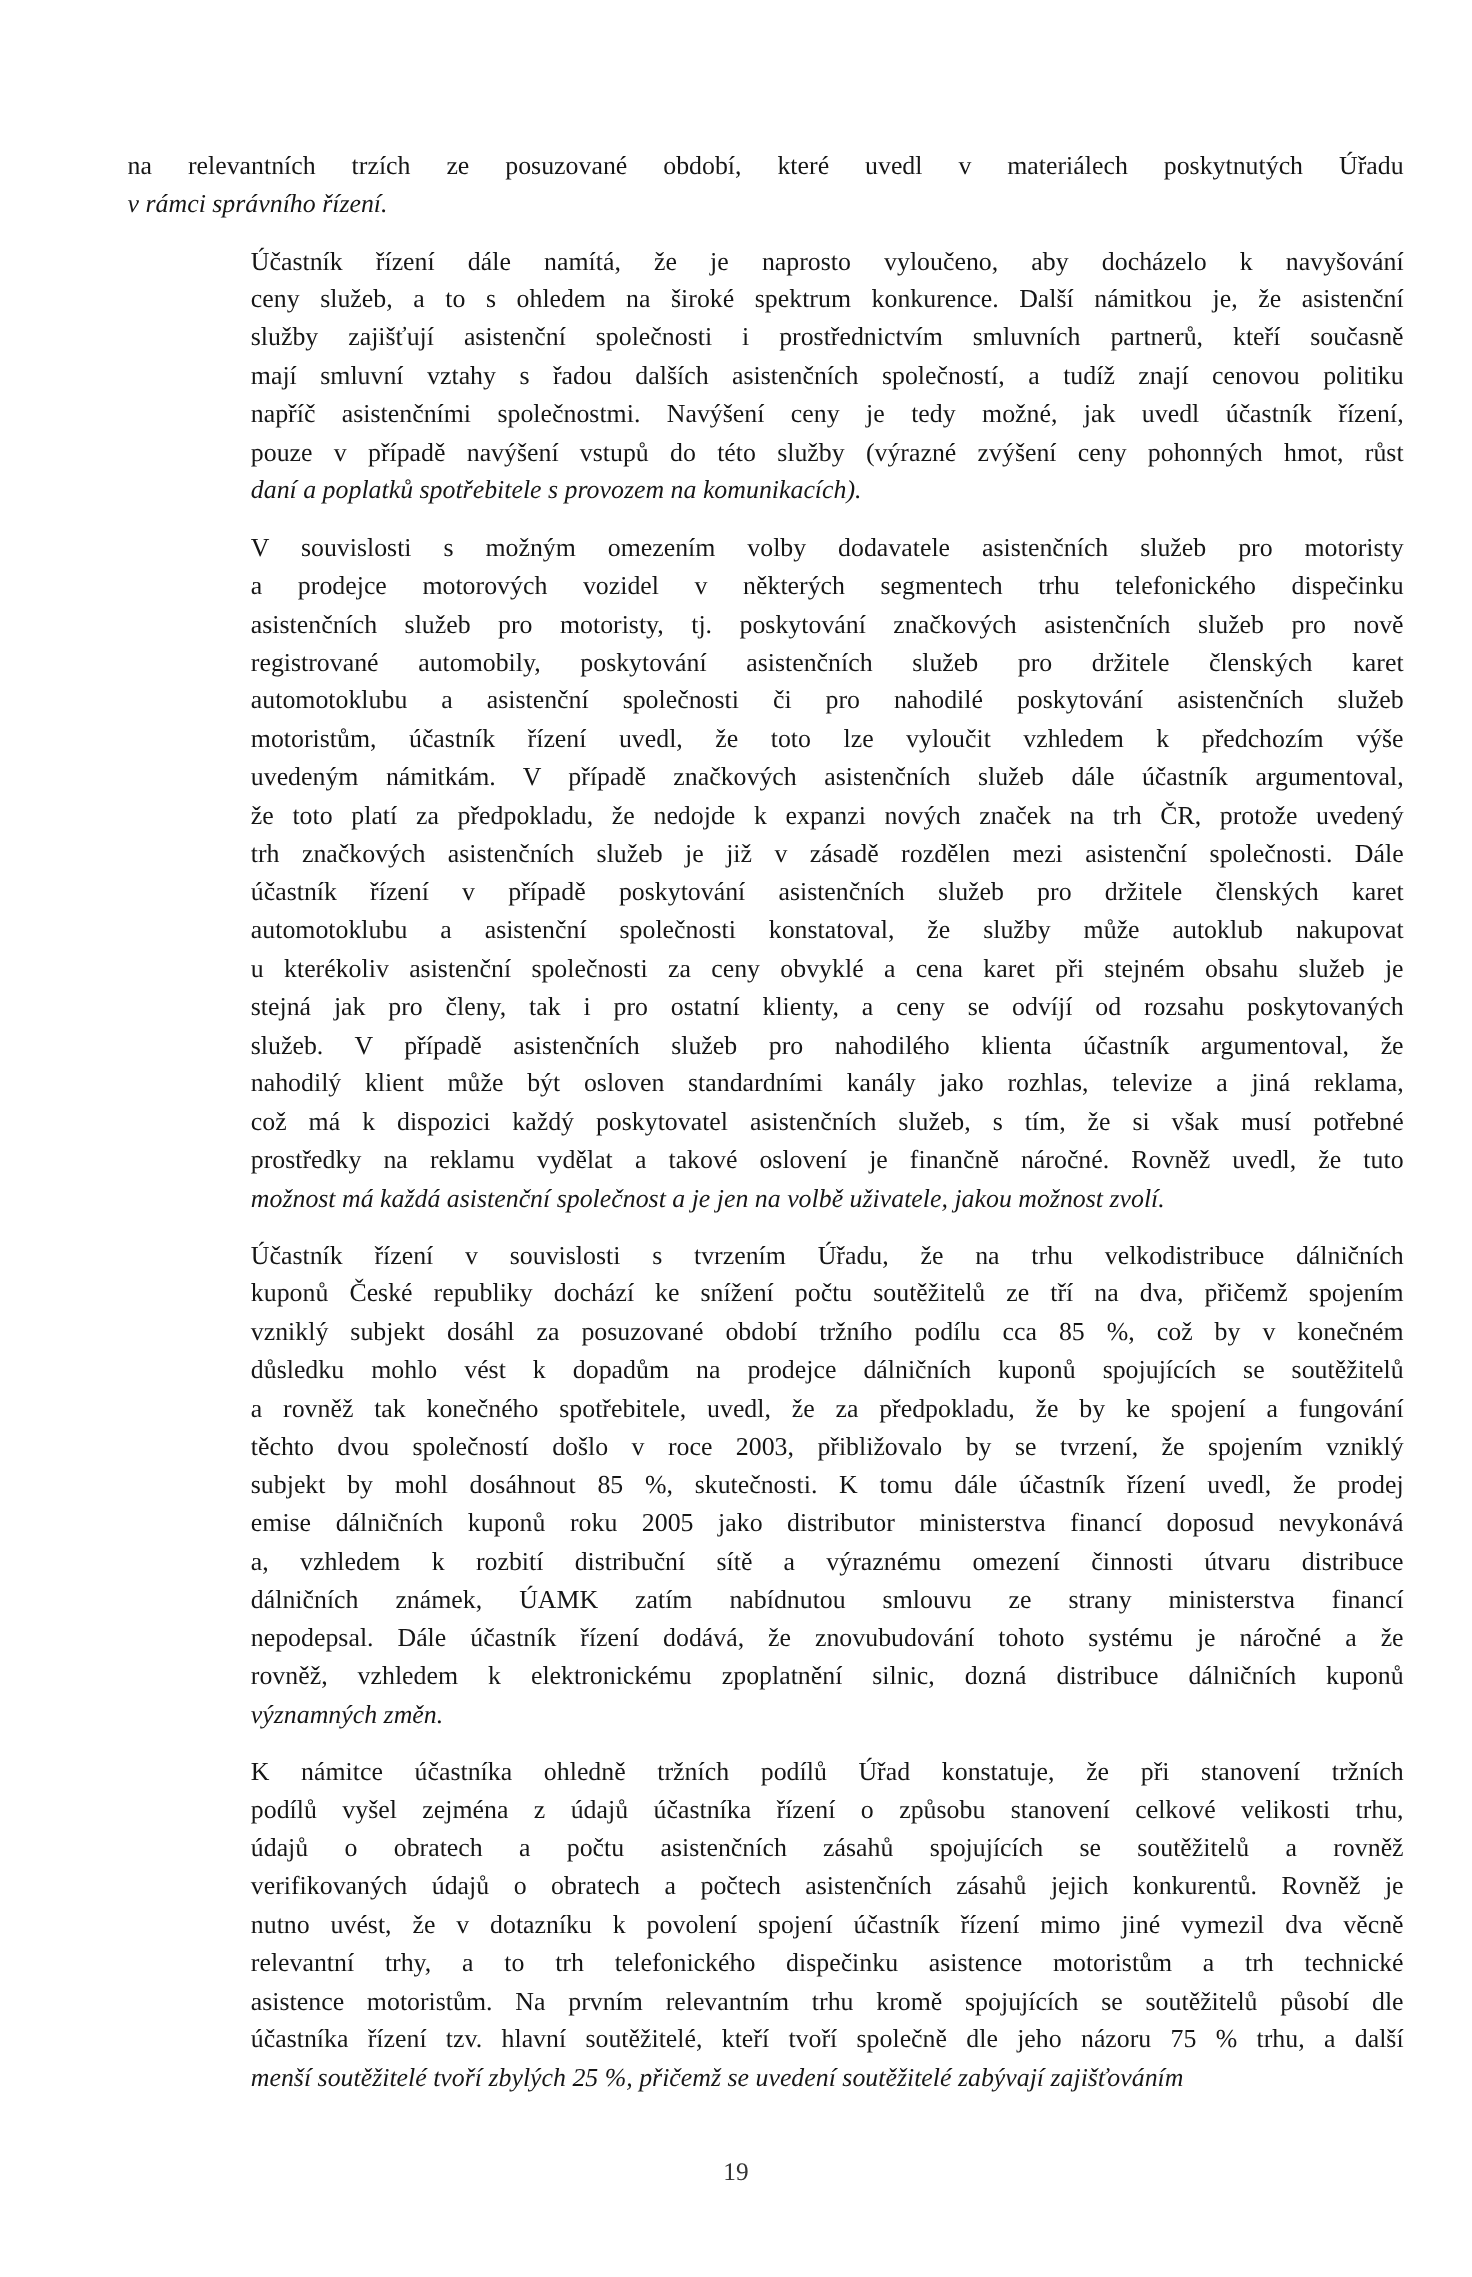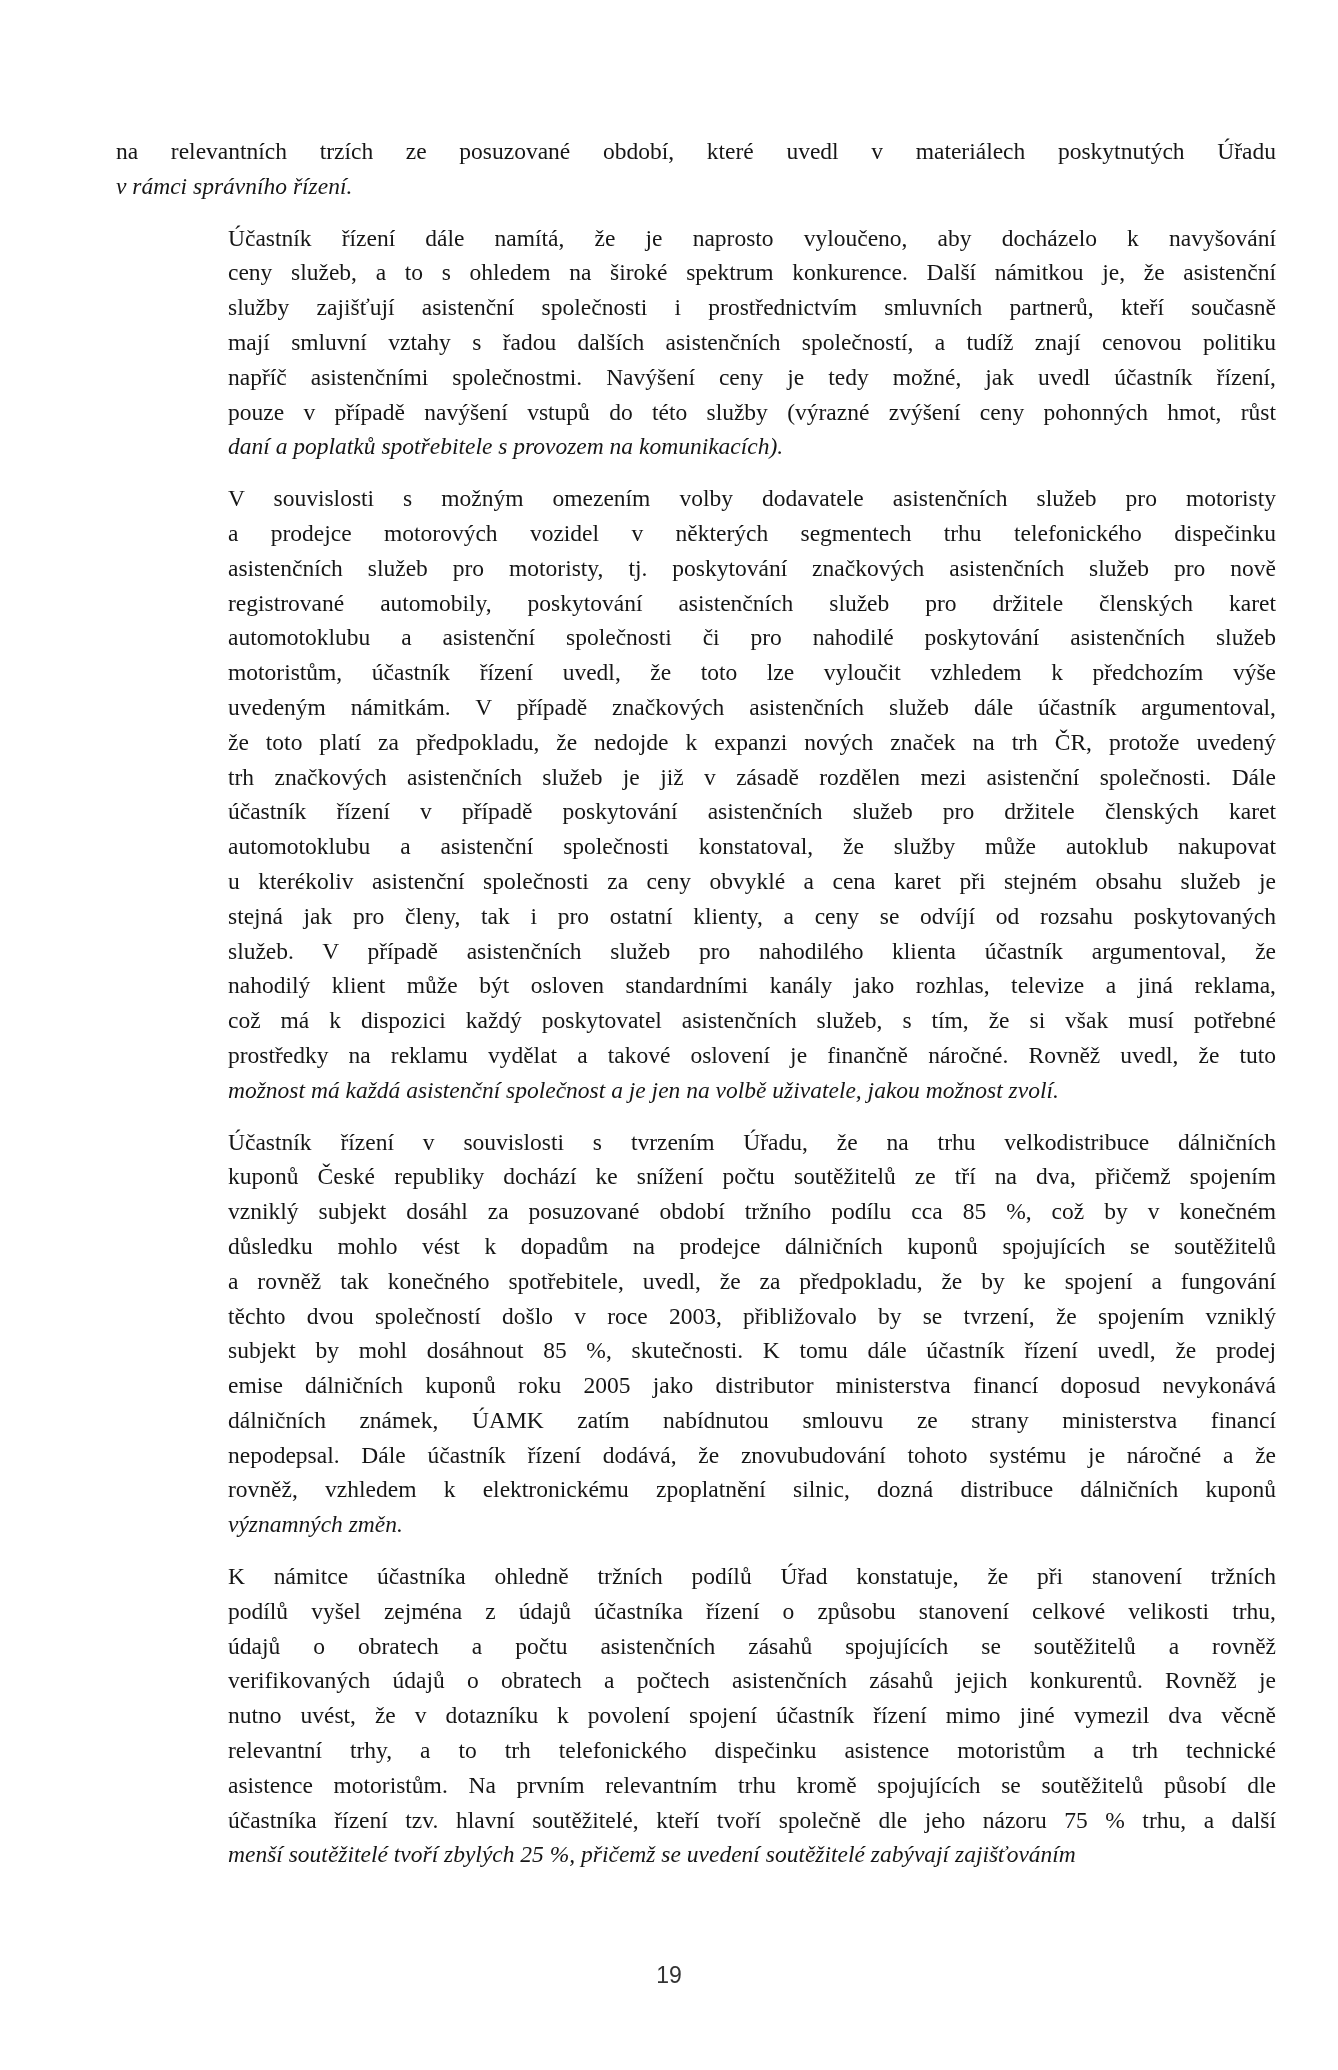--- a/index.html
+++ b/index.html
@@ -9,21 +9,21 @@
     font-family: "Liberation Serif", "DejaVu Serif", serif;
     font-size: 23.5px; line-height: 34.8px; color: #161616;
     text-align: justify;
   }
   .page p { margin: 16px; }
   .page p.indent { text-indent: 112px; margin-top: 17px; }
   .line { display: block; text-align: justify; text-align-last: justify; white-space: nowrap; }
   .line.last { text-align-last: left; font-style: italic; }
   .pagenum {
     position: absolute; left: 0; width: 1338px; top: 1962px;
-    text-align: center; font-family: Liberation Sans, sans-serif;
+    text-align: center; font-family: Liberation Serif, serif;
     font-size: 23px; color: #333;
   }
 </style>
 </head>
 <body>
 
 <div class="page" id="page">
     <p>
       <span class="line">na relevantních trzích ze posuzované období, které uvedl v materiálech poskytnutých Úřadu</span>
       <span class="line last">v rámci správního řízení.</span>
@@ -59,20 +59,21 @@
     </p>
     <p class="indent">
       <span class="line">Účastník řízení v souvislosti s tvrzením Úřadu, že na trhu velkodistribuce dálničních</span>
       <span class="line">kuponů České republiky dochází ke snížení počtu soutěžitelů ze tří na dva, přičemž spojením</span>
       <span class="line">vzniklý subjekt dosáhl za posuzované období tržního podílu cca 85 %, což by v konečném</span>
       <span class="line">důsledku mohlo vést k dopadům na prodejce dálničních kuponů spojujících se soutěžitelů</span>
       <span class="line">a rovněž tak konečného spotřebitele, uvedl, že za předpokladu, že by ke spojení a fungování</span>
       <span class="line">těchto dvou společností došlo v roce 2003, přibližovalo by se tvrzení, že spojením vzniklý</span>
       <span class="line">subjekt by mohl dosáhnout 85 %, skutečnosti. K tomu dále účastník řízení uvedl, že prodej</span>
       <span class="line">emise dálničních kuponů roku 2005 jako distributor ministerstva financí doposud nevykonává</span>
+      <span class="line">a, vzhledem k rozbití distribuční sítě a výraznému omezení činnosti útvaru distribuce</span>
       <span class="line">dálničních známek, ÚAMK zatím nabídnutou smlouvu ze strany ministerstva financí</span>
       <span class="line">nepodepsal. Dále účastník řízení dodává, že znovubudování tohoto systému je náročné a že</span>
       <span class="line">rovněž, vzhledem k elektronickému zpoplatnění silnic, dozná distribuce dálničních kuponů</span>
       <span class="line last">významných změn.</span>
     </p>
     <p class="indent">
       <span class="line">K námitce účastníka ohledně tržních podílů Úřad konstatuje, že při stanovení tržních</span>
       <span class="line">podílů vyšel zejména z údajů účastníka řízení o způsobu stanovení celkové velikosti trhu,</span>
       <span class="line">údajů o obratech a počtu asistenčních zásahů spojujících se soutěžitelů a rovněž</span>
       <span class="line">verifikovaných údajů o obratech a počtech asistenčních zásahů jejich konkurentů. Rovněž je</span>

